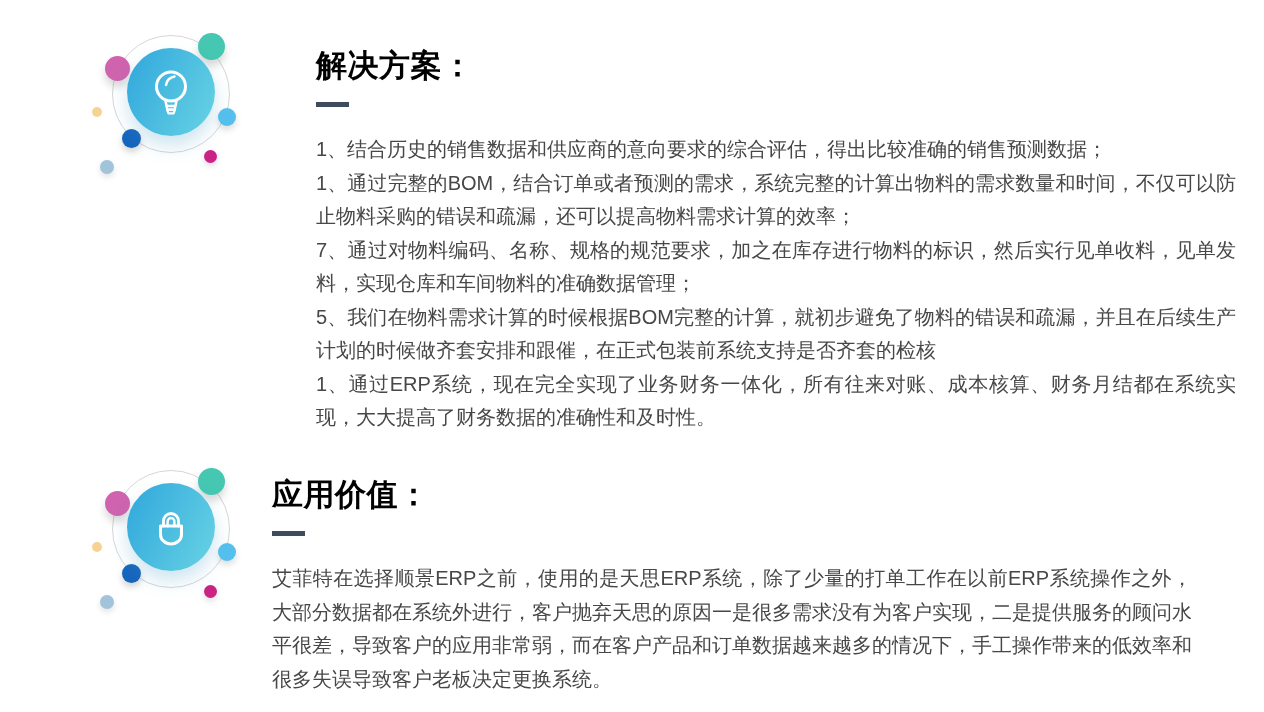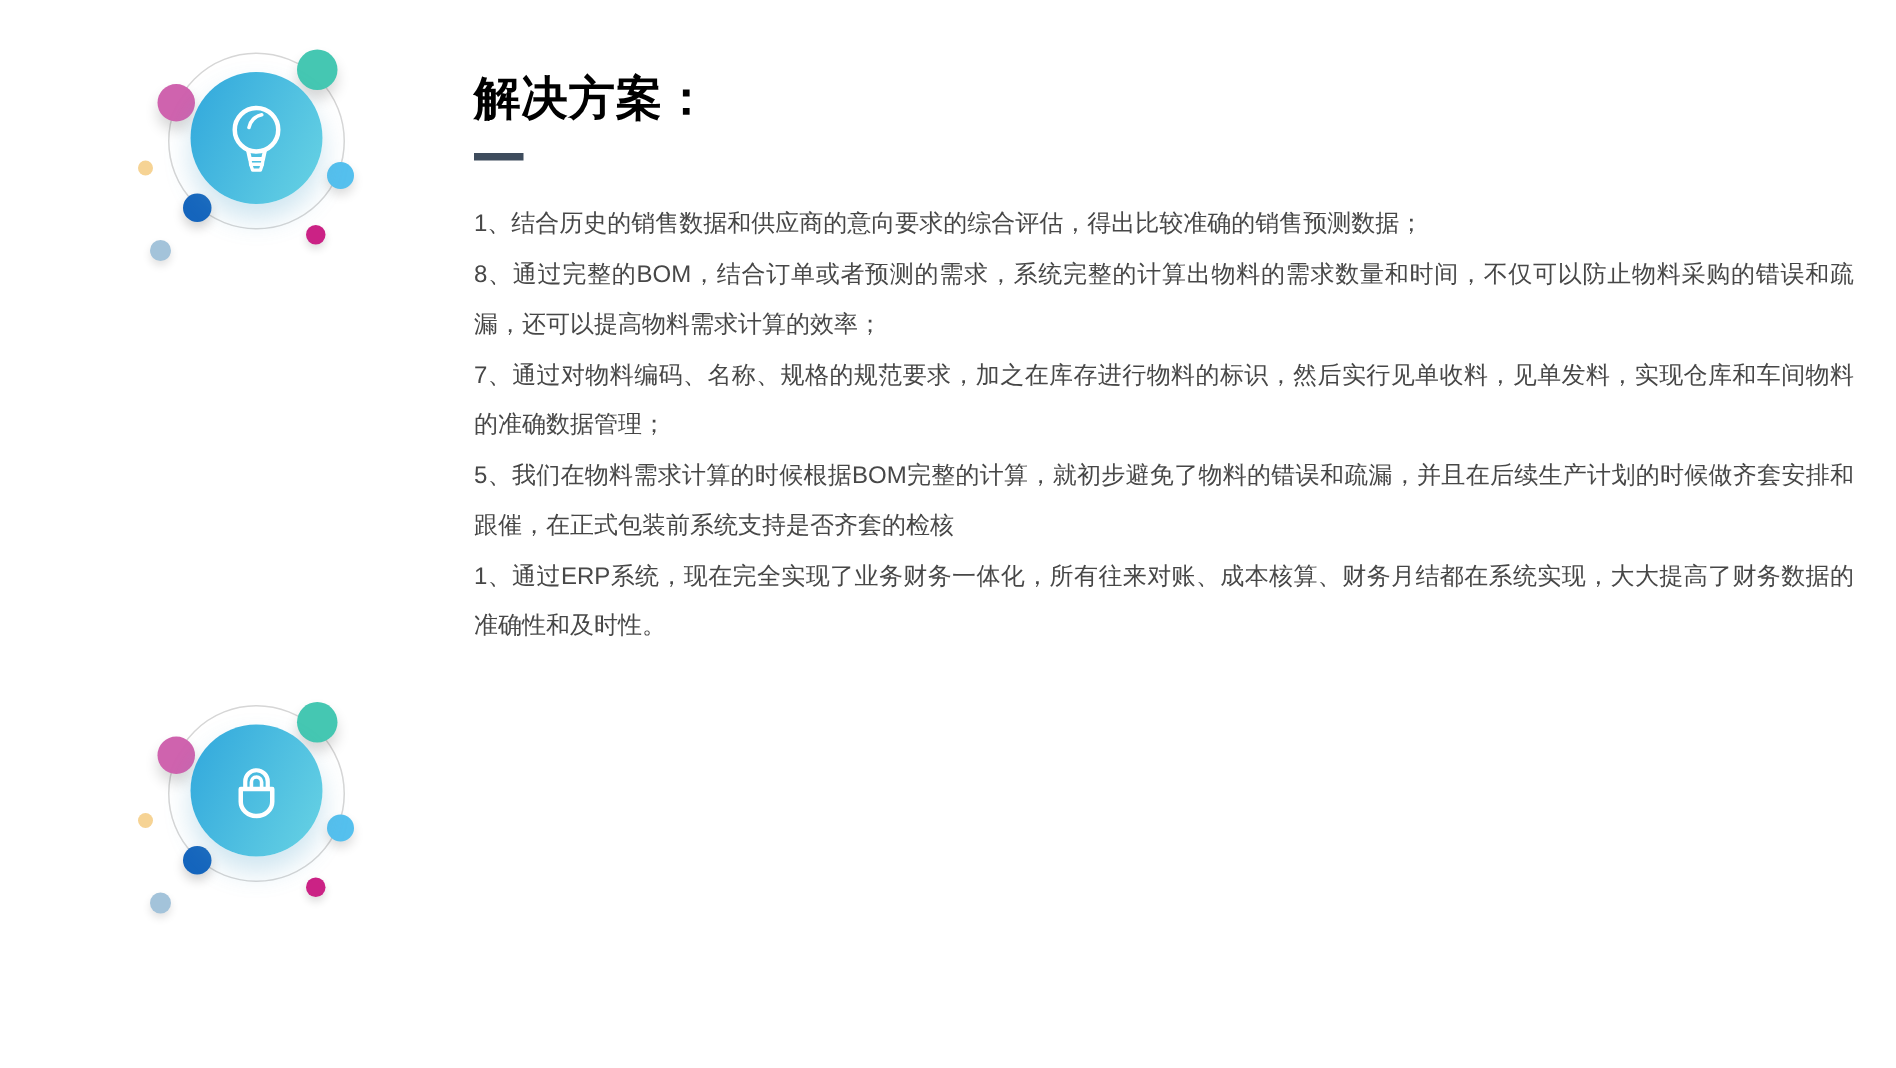--- a/index.html
+++ b/index.html
@@ -50,21 +50,21 @@
     font-weight: 700; color: #000000;
     letter-spacing: 0.5px;
   }
   .dash {
     margin-top: 18px;
     width: 33px; height: 5px;
     background: #3e4c5d;
   }
   .para { margin-top: 26px; }
   .para .line {
-    font-size: 16px;
+    font-size: 20px;
     line-height: 33.5px;
     color: #474747;
     text-align: justify;
   }
 </style>
 </head>
 <body>
 
 <div class="page">
 
@@ -86,21 +86,21 @@
         <path d="M21.1 43.6 L28.9 43.6 L27.6 47.4 L22.4 47.4 Z" stroke="#ffffff" stroke-width="2.2" stroke-linejoin="round"></path>
       </svg>
     </span>
   </div>
 
   <div class="content" id="content-1">
     <h2>解决方案：</h2>
     <div class="dash"></div>
     <div class="para">
       <div class="line">1、结合历史的销售数据和供应商的意向要求的综合评估，得出比较准确的销售预测数据；</div>
-      <div class="line">8、通过完整的BOM，结合订单或者预测的需求，系统完整的计算出物料的需求数量和时间，不仅可以防止物料采购的错误和疏漏，还可以提高物料需求计算的效率；</div>
+      <div class="line">1、通过完整的BOM，结合订单或者预测的需求，系统完整的计算出物料的需求数量和时间，不仅可以防止物料采购的错误和疏漏，还可以提高物料需求计算的效率；</div>
       <div class="line">7、通过对物料编码、名称、规格的规范要求，加之在库存进行物料的标识，然后实行见单收料，见单发料，实现仓库和车间物料的准确数据管理；</div>
       <div class="line">5、我们在物料需求计算的时候根据BOM完整的计算，就初步避免了物料的错误和疏漏，并且在后续生产计划的时候做齐套安排和跟催，在正式包装前系统支持是否齐套的检核</div>
       <div class="line">1、通过ERP系统，现在完全实现了业务财务一体化，所有往来对账、成本核算、财务月结都在系统实现，大大提高了财务数据的准确性和及时性。</div>
     </div>
   </div>
 
   <div class="icon-group" id="icon-group-2">
     <span class="ring"></span>
     <span class="dot dot-pink"></span>
     <span class="dot dot-teal"></span>
@@ -111,14 +111,21 @@
     <span class="dot dot-steel"></span>
     <span class="badge">
       <svg width="50" height="52" viewBox="0 0 50 52" fill="none">
         <path d="M17.5 25 v-5 a7.5 7.5 0 0 1 15 0 v5" stroke="#ffffff" stroke-width="2.8" stroke-linecap="round"></path>
         <path d="M21.6 25 v-4.6 a3.4 3.4 0 0 1 6.8 0 v4.6" stroke="#ffffff" stroke-width="2.4" stroke-linecap="round"></path>
         <path d="M14.5 25 h21 v8.5 a10.5 9.5 0 0 1 -21 0 Z" stroke="#ffffff" stroke-width="3" stroke-linejoin="round"></path>
       </svg>
     </span>
   </div>
 
+  <div class="content" id="content-2">
+    <h2>应用价值：</h2>
+    <div class="dash"></div>
+    <div class="para">
+      <div class="line">艾菲特在选择顺景ERP之前，使用的是天思ERP系统，除了少量的打单工作在以前ERP系统操作之外，大部分数据都在系统外进行，客户抛弃天思的原因一是很多需求没有为客户实现，二是提供服务的顾问水平很差，导致客户的应用非常弱，而在客户产品和订单数据越来越多的情况下，手工操作带来的低效率和很多失误导致客户老板决定更换系统。</div>
+    </div>
+  </div>
 
 </div>
 
 </body></html>

